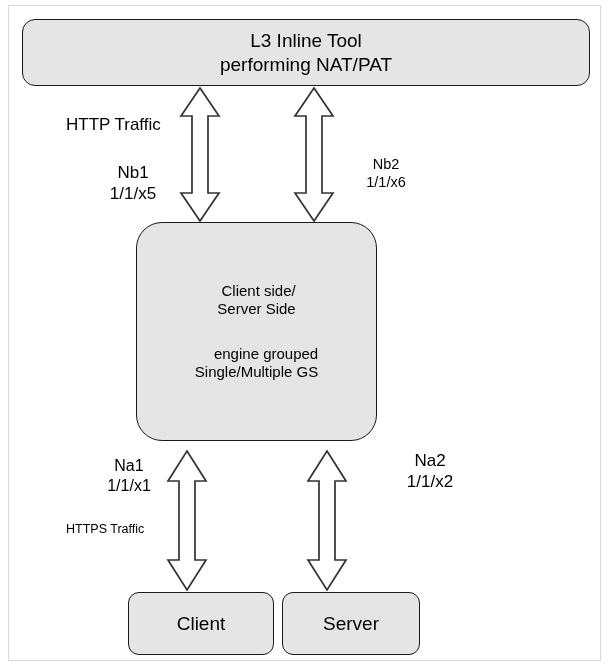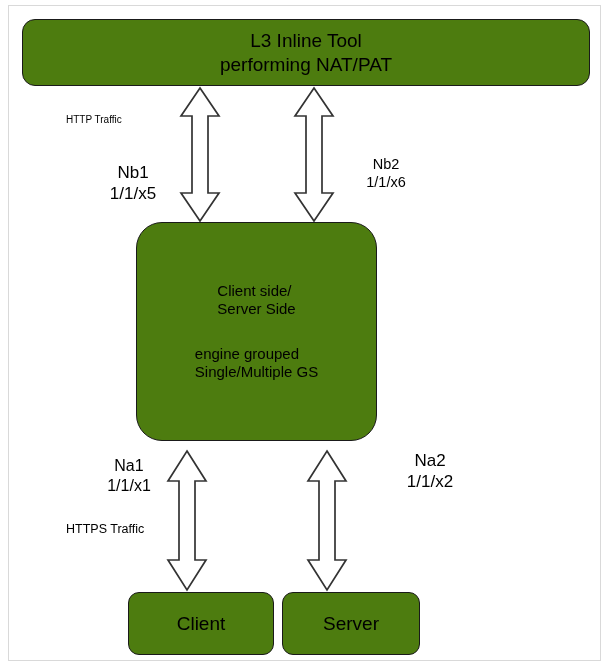--- a/index.html
+++ b/index.html
@@ -24,27 +24,27 @@
     width: 593px;
     height: 656px;
     border: 1px solid #d9d9d9;
     box-sizing: border-box;
     background: #ffffff;
   }
   .node {
     position: absolute;
     box-sizing: border-box;
     border: 1.6px solid #1a1a1a;
-    background: #4d7c0f;
+    background: #e5e5e5;
     display: flex;
     flex-direction: column;
     align-items: center;
     justify-content: center;
     color: #000000;
-    text-align: left;
+    text-align: right;
     line-height: 1.22;
   }
   #node-inline-tool {
     left: 22px;
     top: 19px;
     width: 568px;
     height: 67px;
     border-radius: 13px;
     font-size: 19px;
   }
@@ -85,21 +85,21 @@
     color: #000000;
     text-align: center;
     line-height: 1.25;
     white-space: nowrap;
   }
   .edge-label .l { display: block; }
 
   #label-http-traffic {
     left: 66px;
     top: 114px;
-    font-size: 10px;
+    font-size: 17px;
     text-align: left;
   }
   #label-https-traffic {
     left: 66px;
     top: 522px;
     font-size: 12.5px;
     text-align: left;
   }
   #label-nb1 {
     left: 97px;

